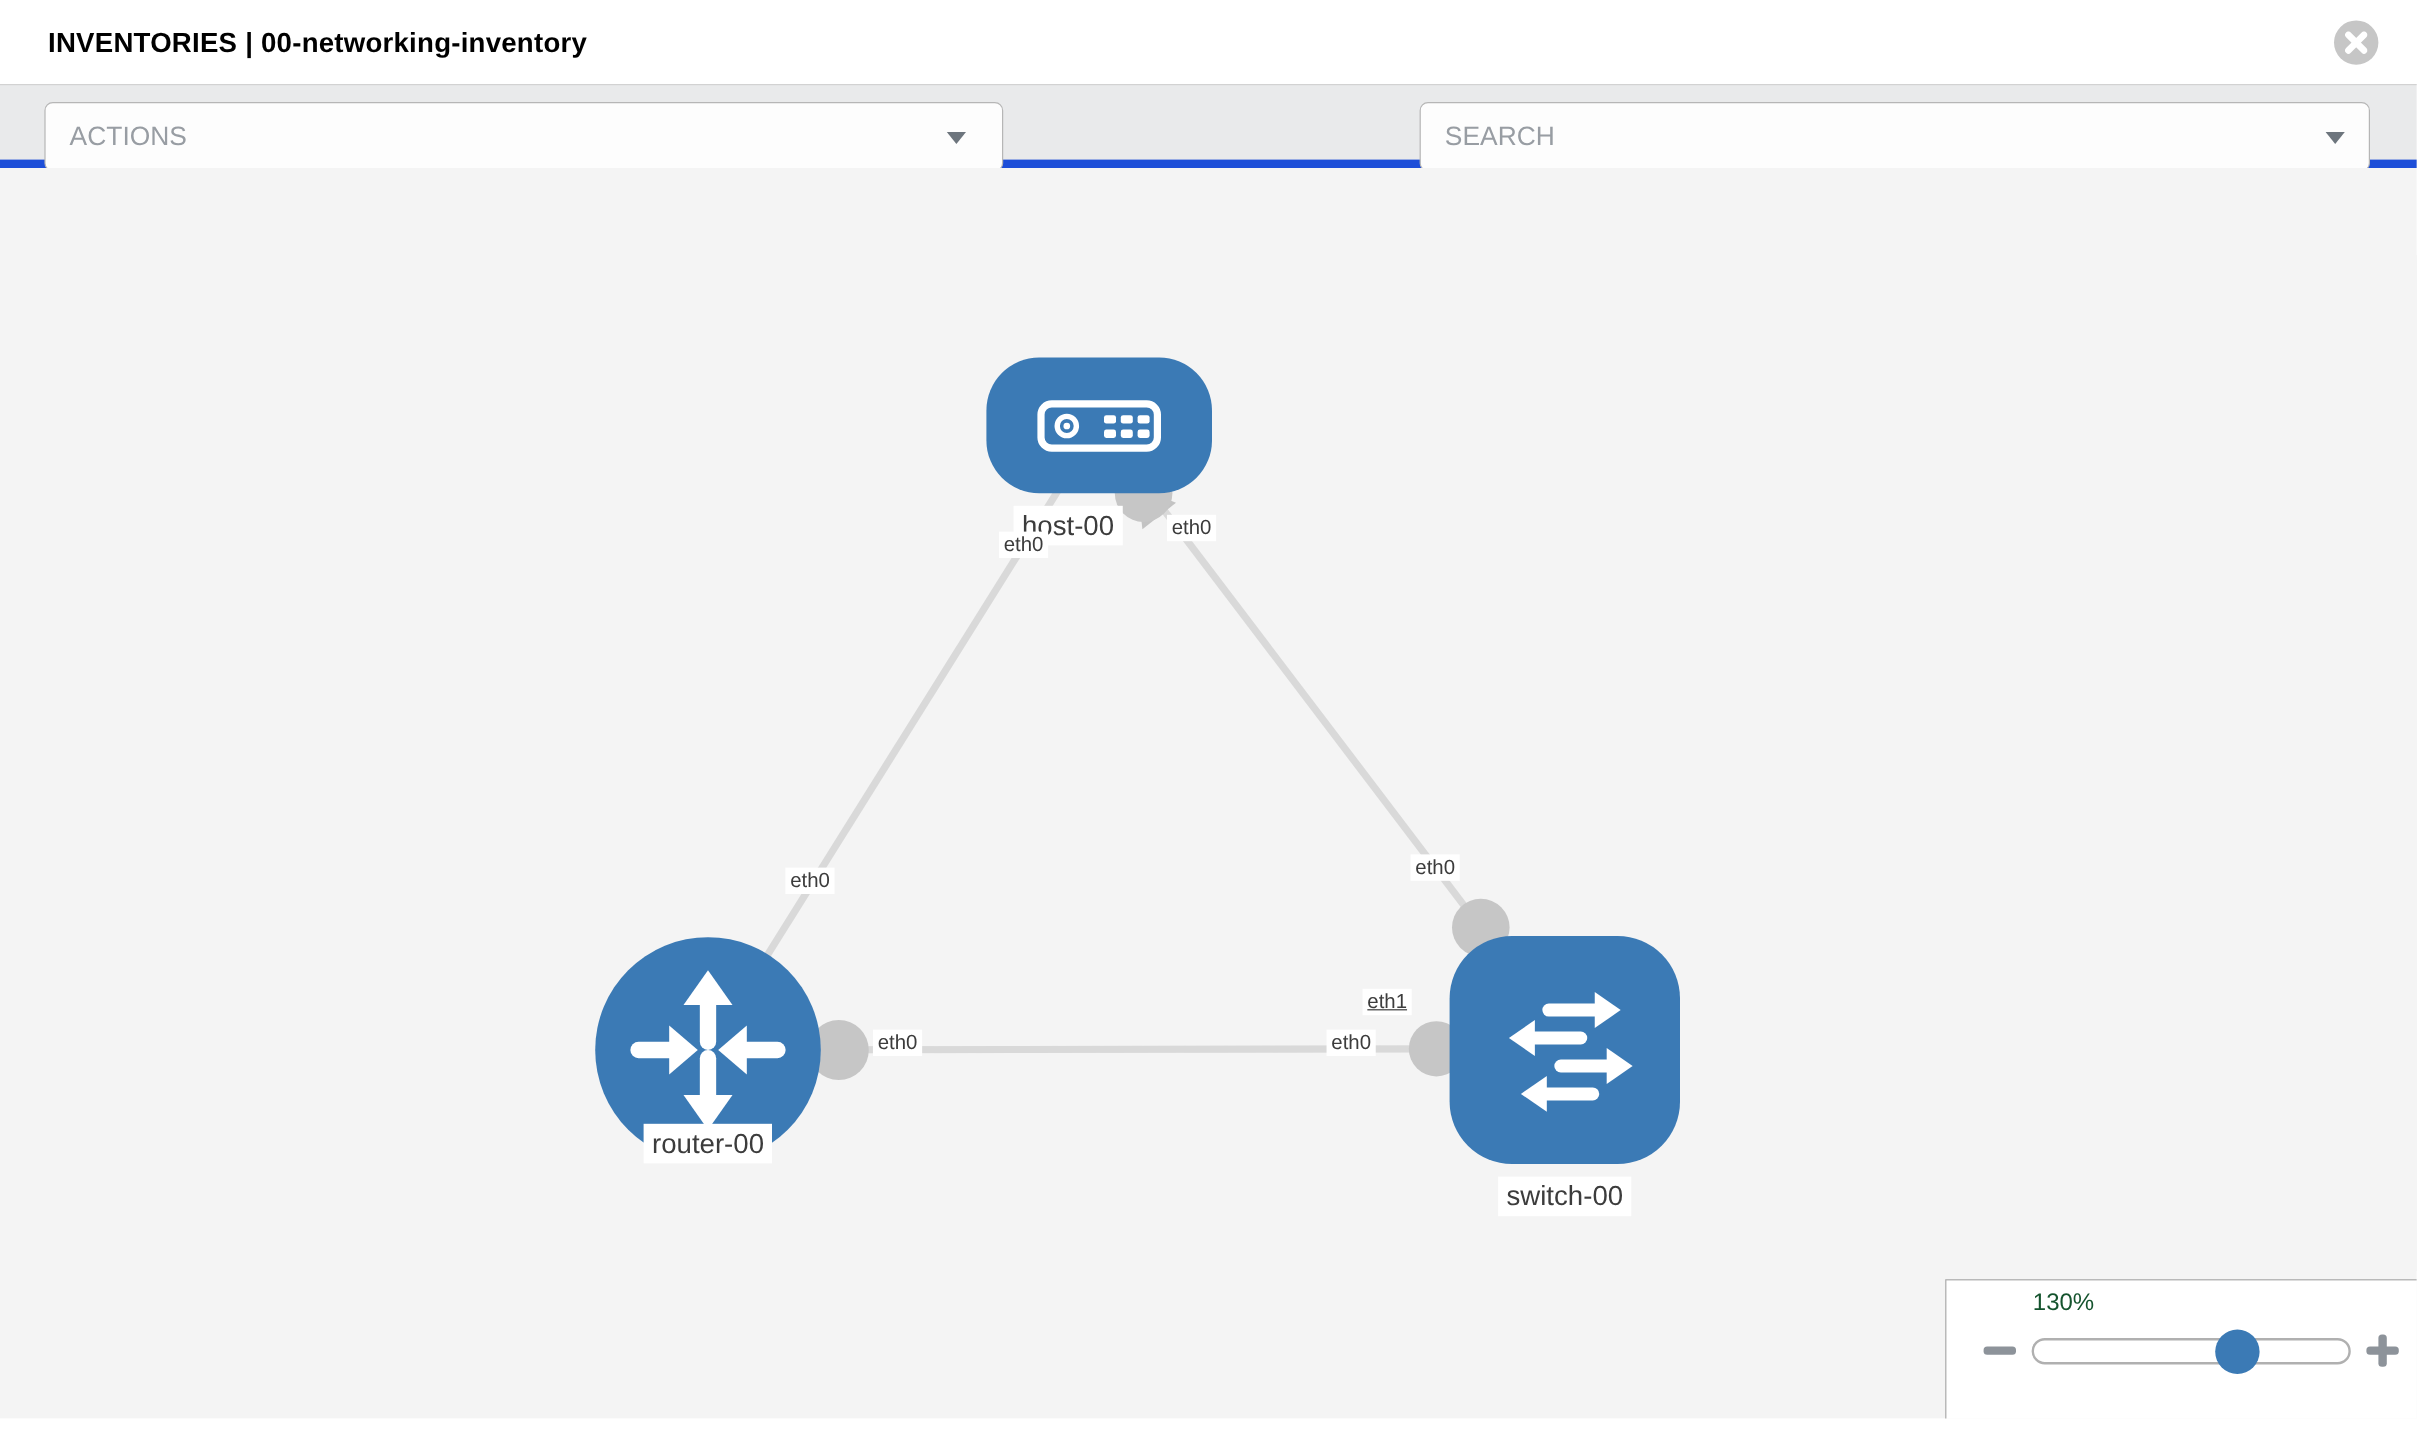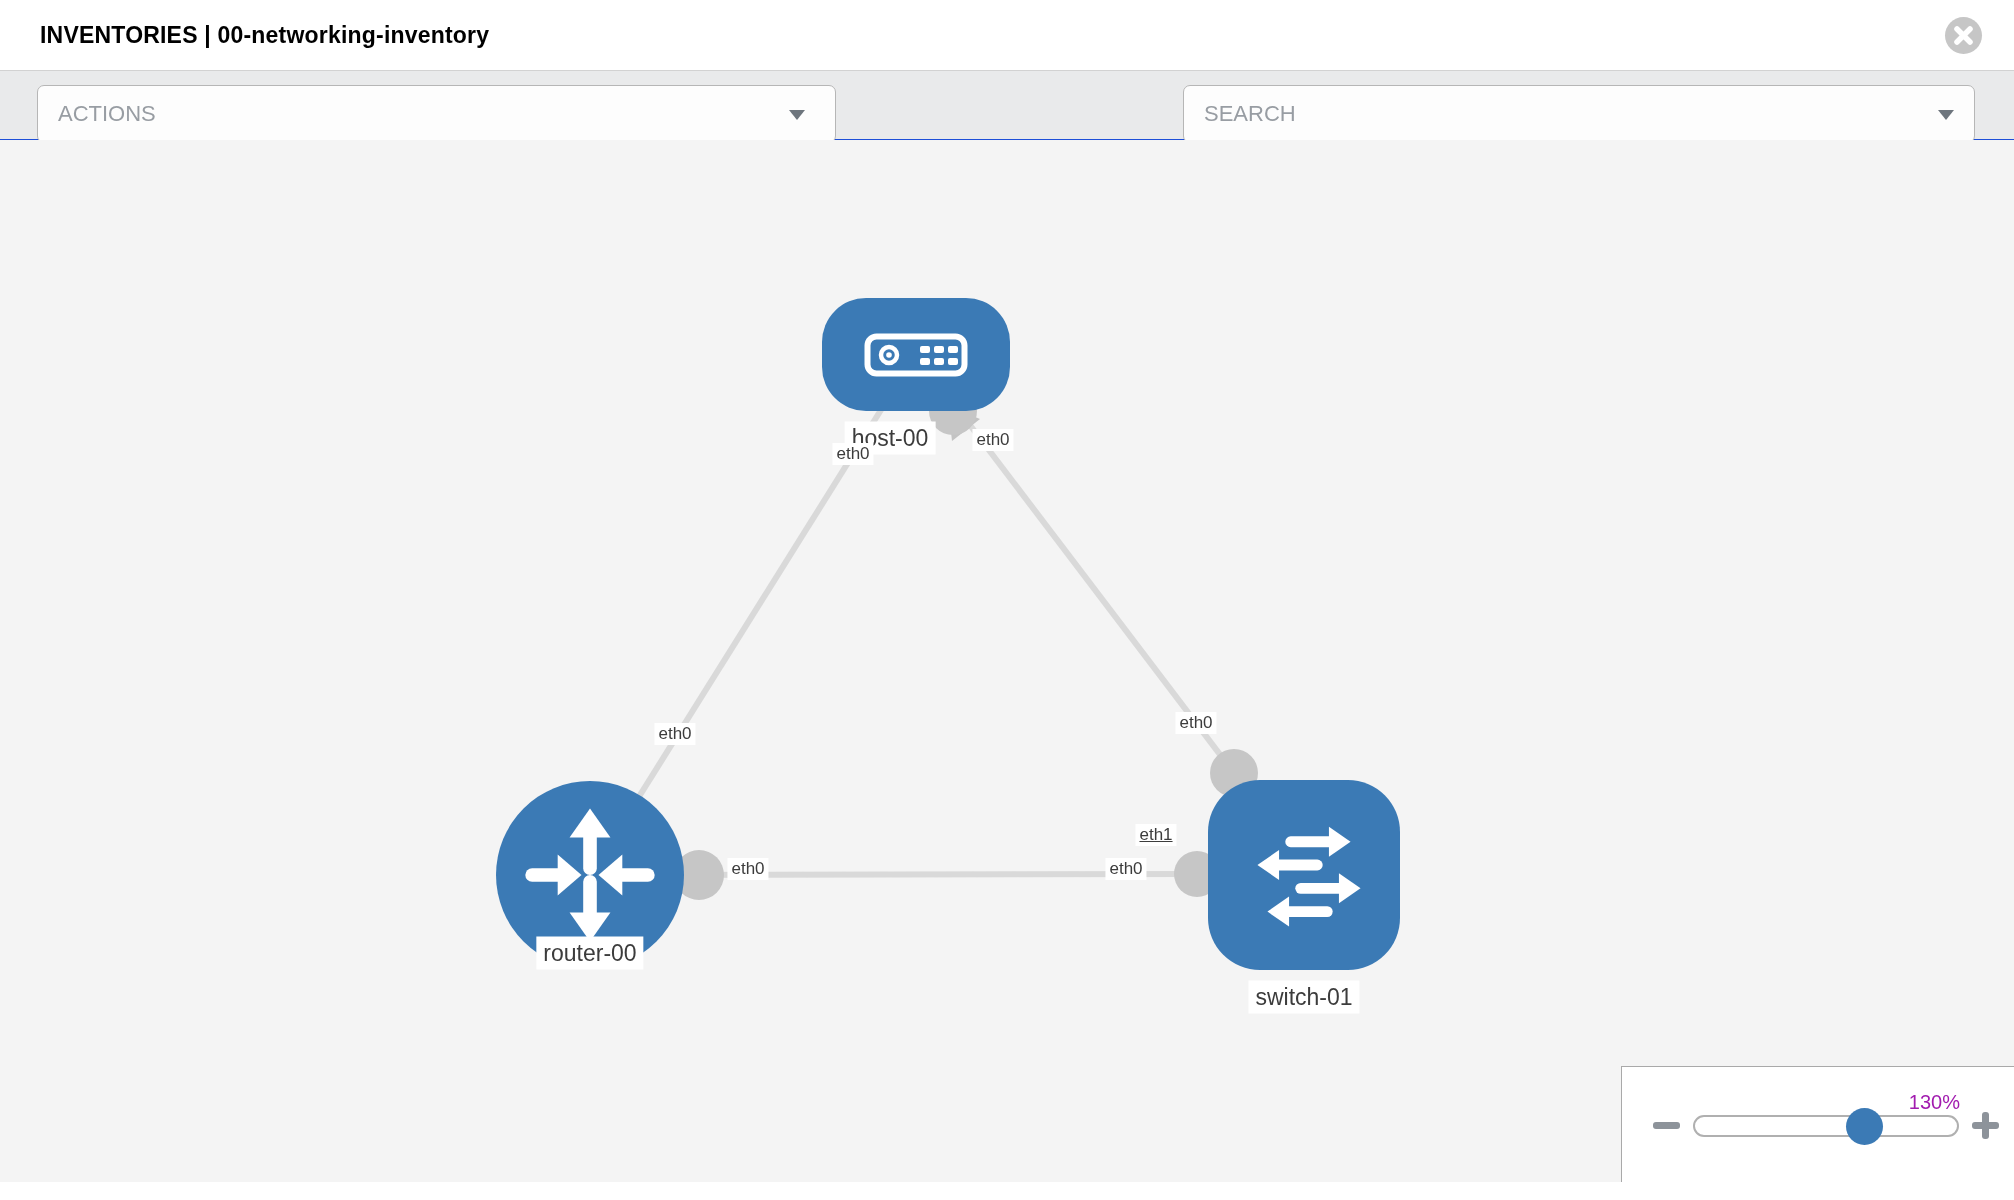--- a/index.html
+++ b/index.html
@@ -9,21 +9,21 @@
   
   .header { position:relative; height:70px; background:#ffffff; }
   .header .title { position:absolute; left:40px; top:0; line-height:70px;
     font-size:23px; font-weight:bold; color:#000000; letter-spacing:0.2px; }
   .close-btn { position:absolute; left:1945px; top:17px; width:37px; height:37px;
     border-radius:50%; background:#c6c6c6; cursor:pointer;
     display:flex; align-items:center; justify-content:center; }
 
   
   .toolbar { position:relative; height:70px; background:#e9eaeb;
-    border-top:1px solid #d2d2d2; border-bottom:1px solid #1d4ed8; }
+    border-top:1px solid #d2d2d2; border-bottom:7px solid #1d4ed8; }
   .select-box { position:absolute; top:14px; height:58px; background:#fdfdfd;
     border:1.5px solid #b6b6b6; border-radius:7px; cursor:pointer; }
   .select-box .sel-text { position:absolute; left:20px; top:0; line-height:55px;
     font-size:22px; color:#989da3; }
   .caret { position:absolute; top:24px; width:0; height:0;
     border-left:8px solid transparent; border-right:8px solid transparent;
     border-top:10px solid #6d757d; }
   .actions-box { left:37px; width:799px; }
   .actions-box .caret { right:30px; }
   .search-box { left:1183px; width:792px; }
@@ -44,22 +44,22 @@
   .node-switch { left:1208px; top:640px; width:192px; height:190px; border-radius:52px; }
   .chip { position:absolute; z-index:4; background:#ffffff; color:#3c3c3c;
     white-space:nowrap; transform:translate(-50%,-50%); }
   .node-label { font-size:23px; padding:3px 7px; }
   .iface-label { font-size:17px; padding:1px 4px; z-index:5; }
   .iface-label.under { z-index:4; }
 
   
   .zoom-panel { position:absolute; left:1621px; top:1083px; width:420px; height:140px;
     background:#ffffff; border:1.5px solid #a9a9a9; z-index:6; }
-  .zoom-level { position:absolute; left:72px; top:24px; width:266px; text-align:right;
-    font-size:20px; color:#a21caf; }
+  .zoom-level { position:absolute; left:72px; top:8px; width:266px; text-align:left;
+    font-size:20px; color:#14532d; }
   .zoom-minus { position:absolute; left:31px; top:55px; width:27px; height:7px;
     border-radius:3px; background:#8d939a; cursor:pointer; }
   .zoom-track { position:absolute; left:71px; top:48px; width:266px; height:22px;
     border:2px solid #b0b0b0; border-radius:12px; background:#ffffff; cursor:pointer; }
   .zoom-thumb { position:absolute; left:224px; top:41px; width:37px; height:37px;
     border-radius:50%; background:#3b7ab5; cursor:pointer; }
   .zoom-plus { position:absolute; left:350px; top:45px; width:27px; height:27px; cursor:pointer; }
   .zoom-plus .h { position:absolute; left:0; top:10px; width:27px; height:7px;
     border-radius:3px; background:#8d939a; }
   .zoom-plus .v { position:absolute; left:10px; top:0; width:7px; height:27px;
@@ -176,21 +176,21 @@
           <polygon points="40,83 66,65 66,101"></polygon>
           <polygon points="164,111 138,93 138,129"></polygon>
           <polygon points="52,139 78,121 78,157"></polygon>
         </g>
       </svg>
     </span>
   </div>
 
   <div class="chip node-label" style="left:890px; top:298px;">host-00</div>
   <div class="chip node-label" style="left:590px; top:813px;">router-00</div>
-  <div class="chip node-label" style="left:1304px; top:857px;">switch-01</div>
+  <div class="chip node-label" style="left:1304px; top:857px;">switch-00</div>
 
   <div class="chip iface-label" style="left:853px; top:314px;">eth0</div>
   <div class="chip iface-label" style="left:993px; top:300px;">eth0</div>
   <div class="chip iface-label" style="left:675px; top:594px;">eth0</div>
   <div class="chip iface-label" style="left:1196px; top:583px;">eth0</div>
   <div class="chip iface-label" style="left:748px; top:729px;">eth0</div>
   <div class="chip iface-label under" style="left:1126px; top:729px;">eth0</div>
   <div class="chip iface-label" style="left:1156px; top:695px;text-decoration:underline;">eth1</div>
 
   <div class="zoom-panel" style="left:0; top:926px; position:absolute; left:1621px;">

